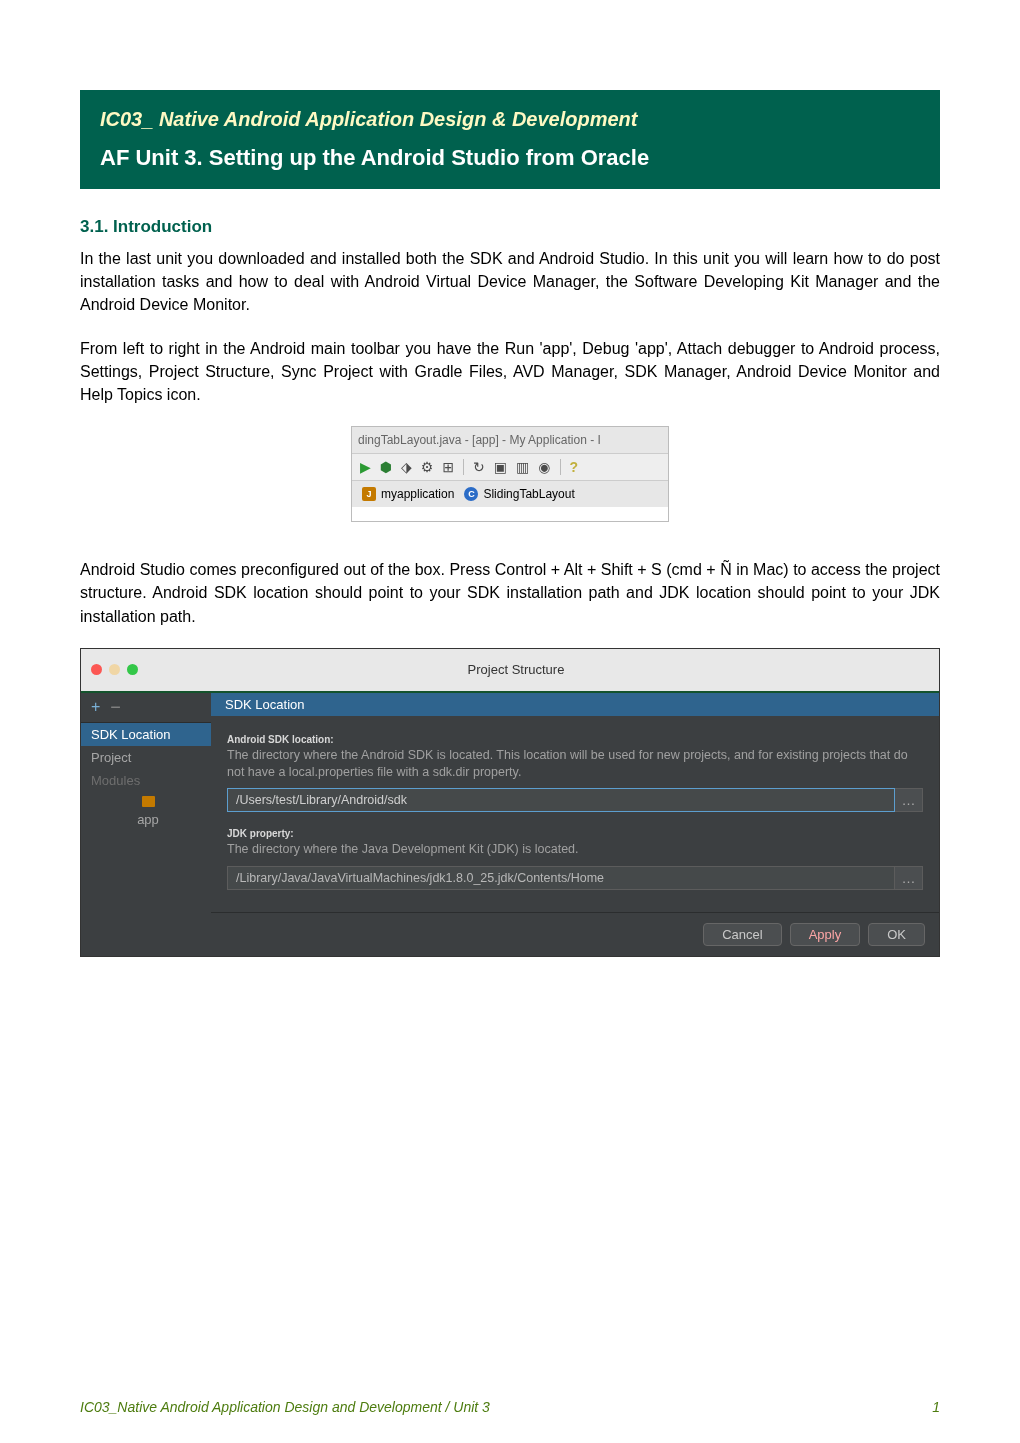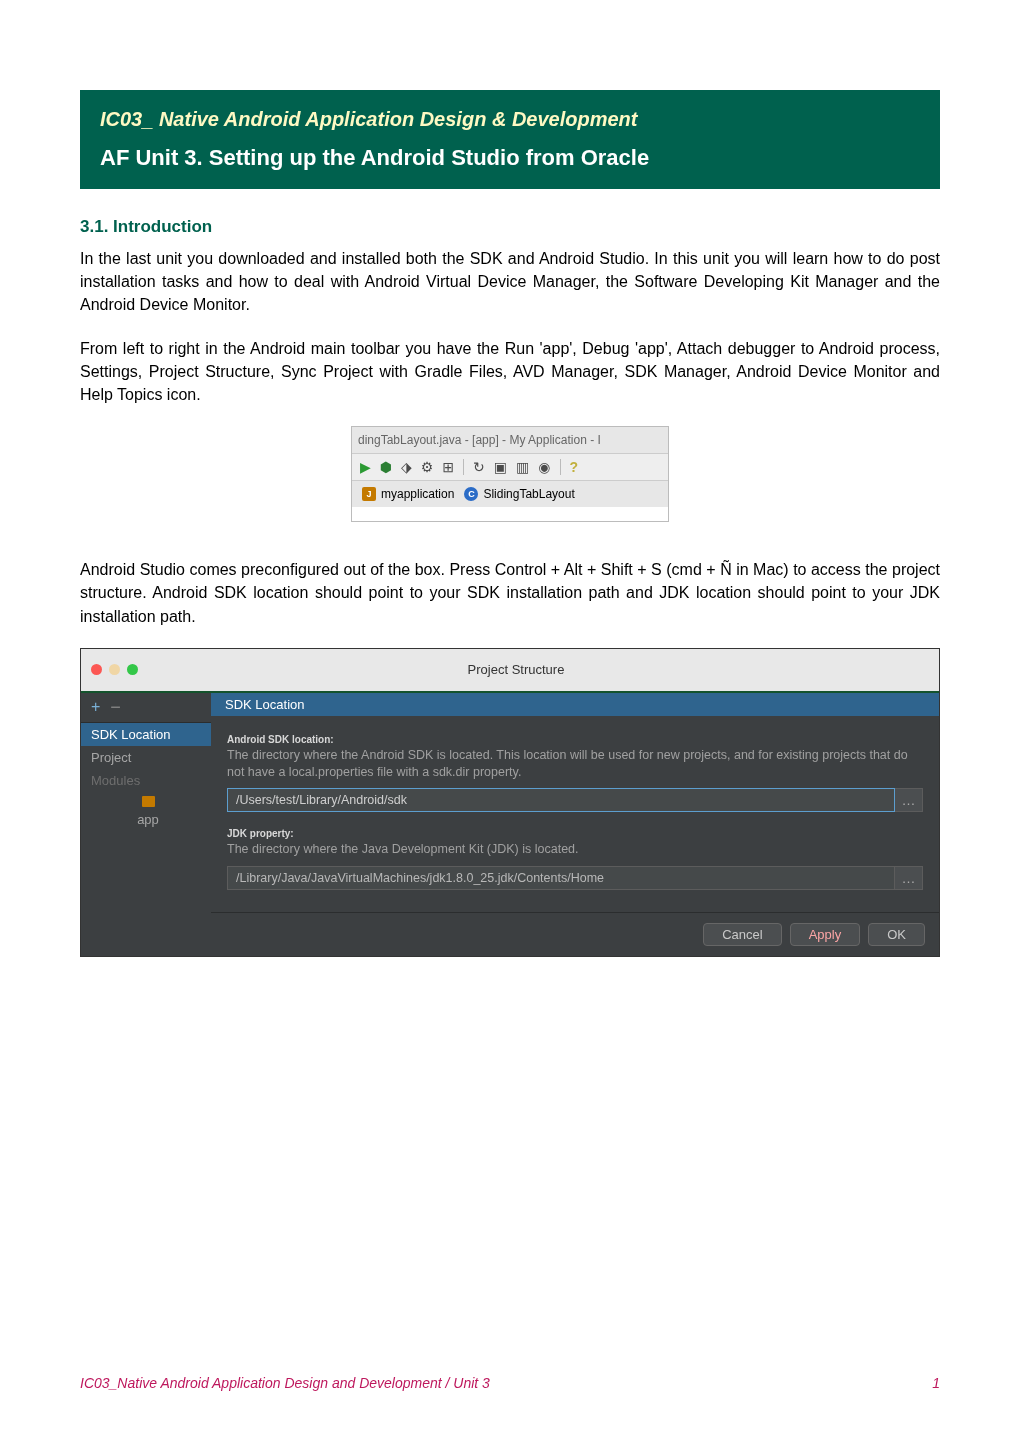--- a/index.html
+++ b/index.html
@@ -254,28 +254,28 @@
       background: #4b4e50;
       border: 1px solid #666;
       border-radius: 4px;
       color: #c9c9c9;
       padding: 3px 18px;
       font-size: 13px;
     }
     .ps-btn.disabled { color: #fca5a5; }
     .page-footer {
       position: fixed;
-      bottom: 52px;
+      bottom: 28px;
       left: 80px;
       right: 80px;
       display: flex;
       justify-content: space-between;
       font-style: italic;
       font-size: 14px;
-      color: #be185d;
+      color: #4d7c0f;
     }
   </style>
 </head>
 <body>
 
 <div class="header">
   <div class="header-title">IC03_ Native Android Application Design &amp; Development</div>
   <div class="header-subtitle">AF Unit 3.  Setting up the Android Studio from Oracle</div>
 </div>
 

